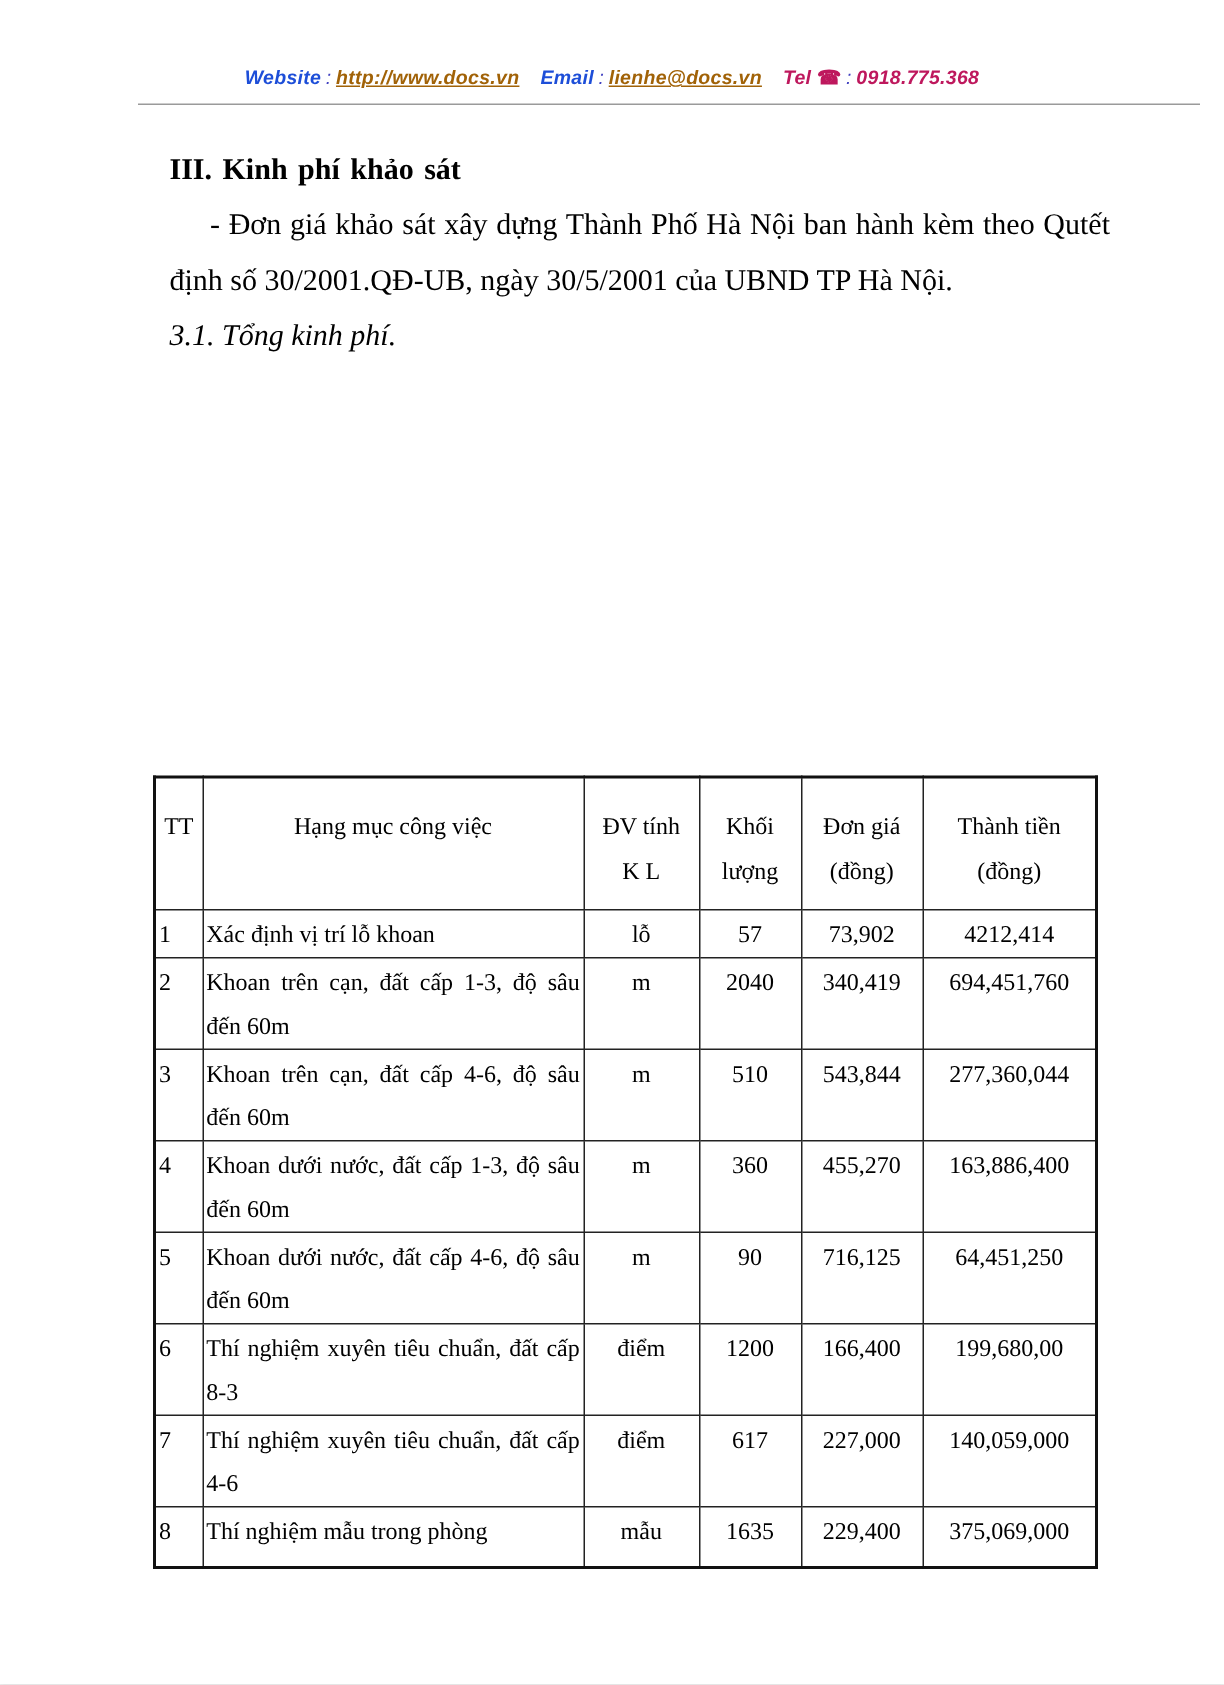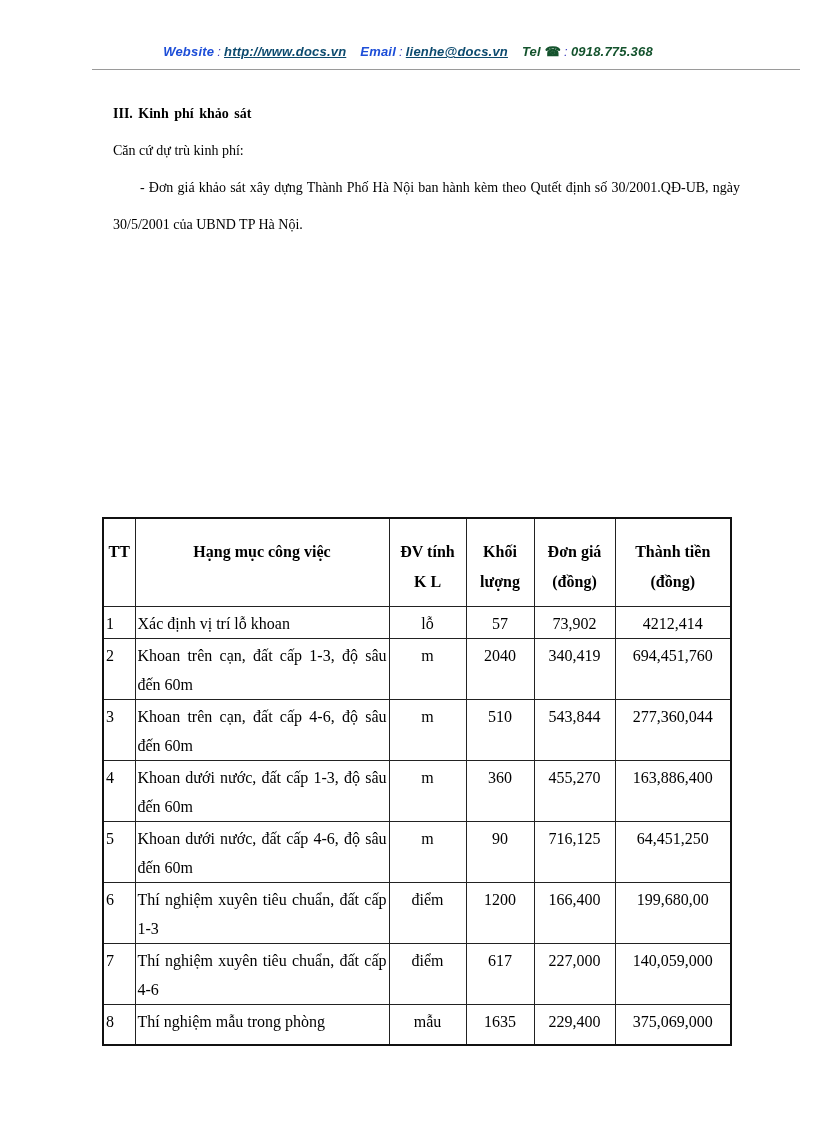--- a/index.html
+++ b/index.html
@@ -19,56 +19,56 @@
     position:absolute;top:44px;left:0;right:0;
     text-align:center;
     font-family:"Liberation Sans", sans-serif;
     font-size:13px;
     font-style:italic;
     font-weight:bold;
     letter-spacing:.2px;
     white-space:nowrap;
   }
   .hdr-blue{color:#1d4ed8;}
-  .hdr-link{color:#0c4a6e;text-decoration:underline;font-style:italic;}
-  .hdr-red{color:#14532d;}
+  .hdr-link{color:#a16207;text-decoration:underline;font-style:italic;}
+  .hdr-red{color:#be185d;}
   .hdr-sep{color:#4040c0;font-weight:normal;padding:0 3px;}
   .hdr-gap{display:inline-block;width:14px;}
   .phone-ico{font-style:normal;font-size:13px;}
 
   .rule{
     position:absolute;top:69px;left:92px;width:708px;
     border-top:1px solid #9a9a9a;
   }
 
   
   .content{
     position:absolute;top:95px;left:113px;width:627px;
-    font-size:14px;line-height:37px;
+    font-size:20px;line-height:37px;
   }
   .content p{margin:0;padding:0;}
   .heading{font-weight:bold;word-spacing:2px;}
   .para{text-align:justify;text-indent:27px;}
   .subheading{font-style:italic;}
   .note{text-indent:27px;word-spacing:1px;}
 
   
   table.cost{
     position:absolute;top:517px;left:102px;
     width:628px;
     border-collapse:collapse;
     table-layout:fixed;
     font-size:16px;
   }
   table.cost,
   table.cost th,
   table.cost td{border:1px solid #222;}
   table.cost{border:2px solid #111;}
   table.cost th{
-    font-weight:bold;
+    font-weight:normal;
     vertical-align:top;
     text-align:center;
     padding:18px 2px 0;
     line-height:30px;
     height:88px;
     box-sizing:border-box;
   }
   table.cost th span{display:block;}
   table.cost td{
     vertical-align:top;
@@ -90,22 +90,22 @@
 <div class="page">
 
   <div class="doc-header">
     <span class="hdr-blue">Website</span><span class="hdr-sep">:</span><a class="hdr-link">http://www.docs.vn</a><span class="hdr-gap"></span><span class="hdr-blue">Email</span><span class="hdr-sep">:</span><a class="hdr-link">lienhe@docs.vn</a><span class="hdr-gap"></span><span class="hdr-red">Tel</span>&nbsp;<span class="hdr-red phone-ico">☎</span><span class="hdr-sep hdr-red">:</span><span class="hdr-red">0918.775.368</span>
   </div>
 
   <div class="rule"></div>
 
   <div class="content">
     <p class="heading">III. Kinh phí khảo sát</p>
-    <p class="intro">Căn cứ dự trù kinh phí:</p>
     <p class="para">- Đơn giá khảo sát xây dựng Thành Phố Hà Nội ban hành kèm theo Qutết định số 30/2001.QĐ-UB, ngày 30/5/2001  của UBND TP Hà Nội.</p>
+    <p class="subheading">3.1. Tổng kinh phí.</p>
   </div>
 
   <table class="cost">
     <colgroup>
       <col style="width:32px">
         <col style="width:254px">
         <col style="width:77px">
       <col style="width:68px">
         <col style="width:81px">
         <col style="width:116px">
@@ -174,21 +174,21 @@
       <tr class="h59">
         <td class="c-tt">5</td>
         <td class="c-task">Khoan  dưới nước, đất cấp 4-6, độ sâu đến 60m</td>
         <td class="c-mid">m</td>
         <td class="c-mid">90</td>
         <td class="c-mid">716,125</td>
         <td class="c-mid">64,451,250</td>
       </tr>
       <tr class="h58">
         <td class="c-tt">6</td>
-        <td class="c-task">Thí nghiệm xuyên tiêu chuẩn, đất cấp 1-3</td>
+        <td class="c-task">Thí nghiệm xuyên tiêu chuẩn, đất cấp 8-3</td>
         <td class="c-mid">điểm</td>
         <td class="c-mid">1200</td>
         <td class="c-mid">166,400</td>
         <td class="c-mid">199,680,00</td>
       </tr>
       <tr class="h58">
         <td class="c-tt">7</td>
         <td class="c-task">Thí nghiệm xuyên tiêu chuẩn, đất cấp 4-6</td>
         <td class="c-mid">điểm</td>
         <td class="c-mid">617</td>

